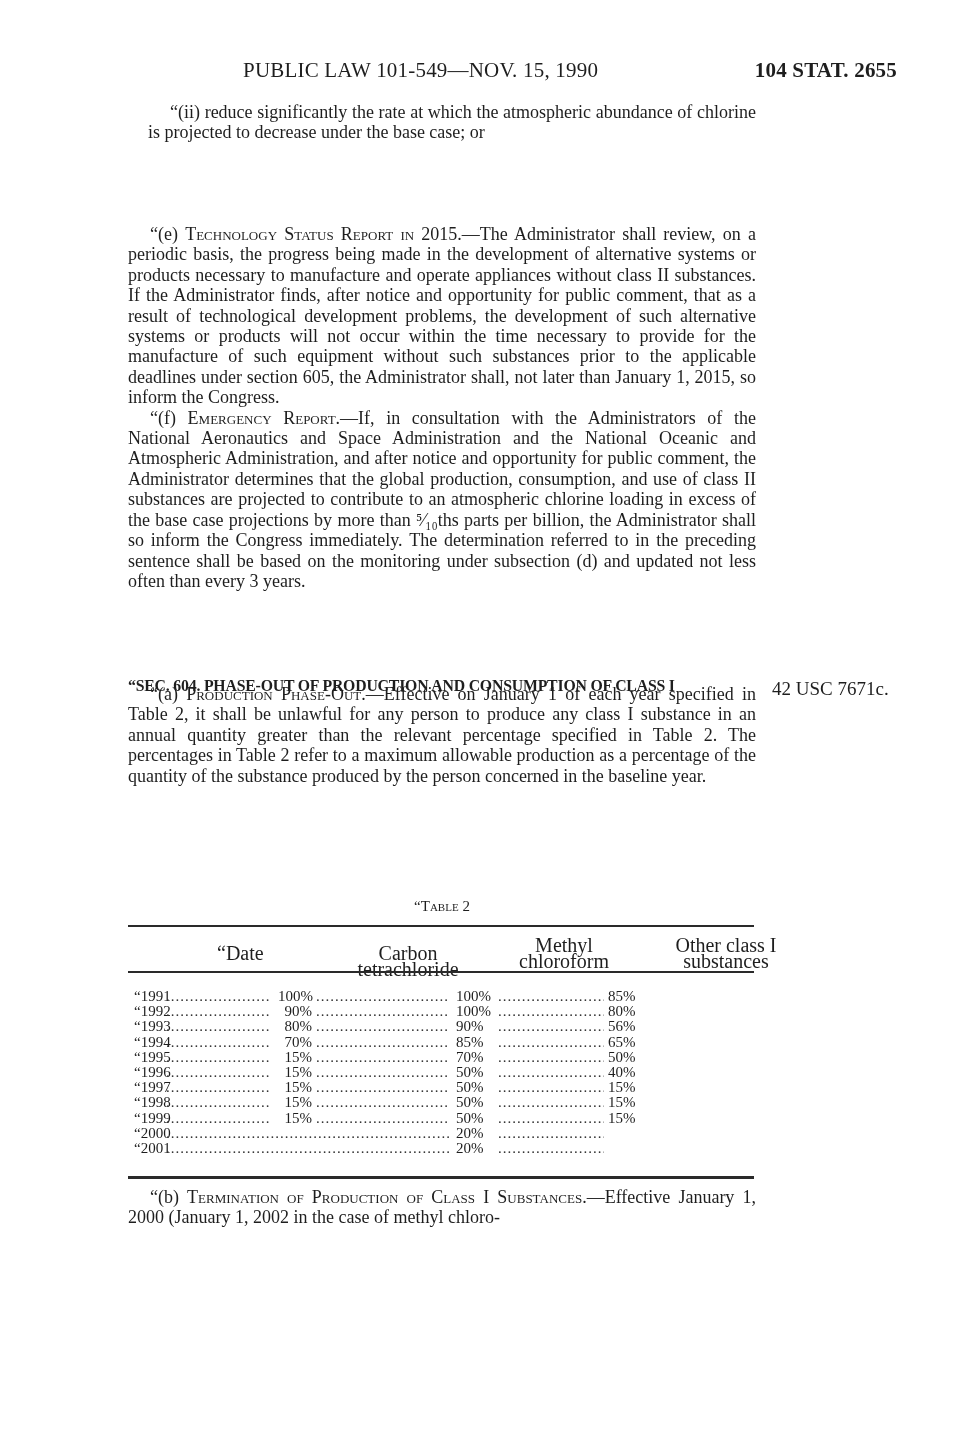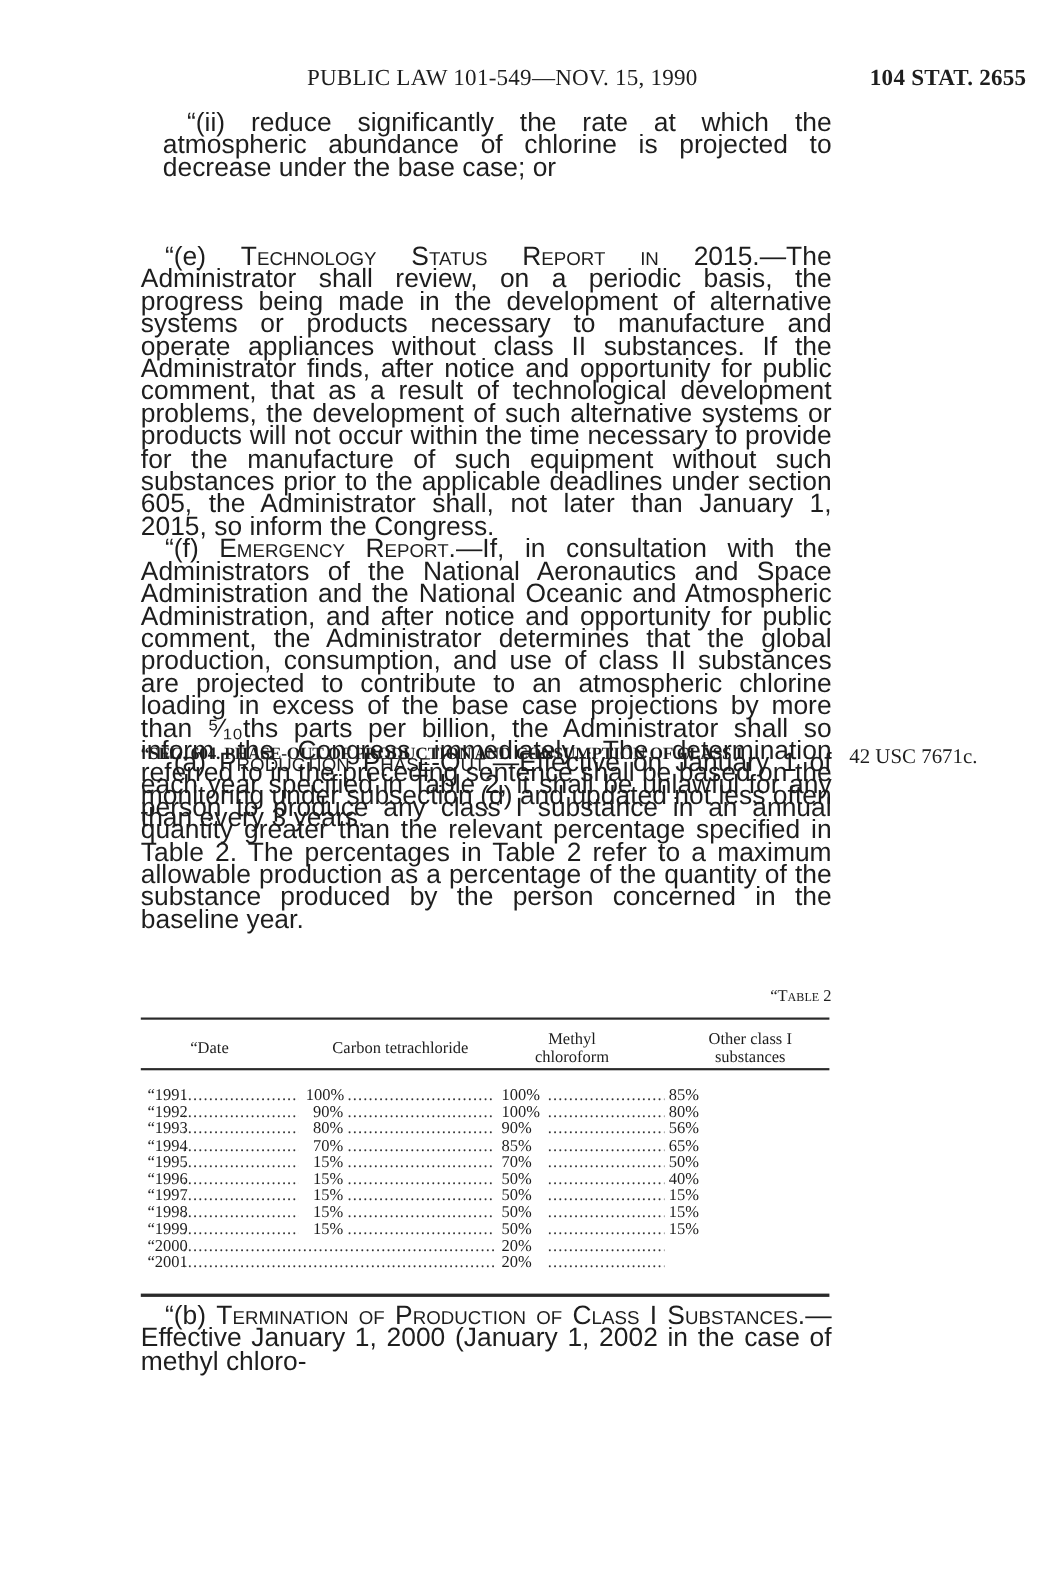--- a/index.html
+++ b/index.html
@@ -22,31 +22,30 @@
     }
     .running-head {
       position: absolute;
       top: 58px;
       left: 243px;
       width: 660px;
       height: 30px;
       font-family: "Liberation Serif", serif;
       font-size: 21px;
       letter-spacing: 0.2px;
-      margin-left: 36px;
     }
     .running-head .law { position: absolute; left: 0; top: 0; }
     .running-head .stat { position: absolute; right: 6px; top: 0; font-weight: bold; }
 
     .body-text {
       position: absolute;
       left: 128px;
       width: 628px;
-      font-family: Liberation Sans, sans-serif;
-      font-size: 24px;
+      font-family: Liberation Serif, serif;
+      font-size: 18px;
       line-height: 20.4px;
       text-align: justify;
     }
     .body-text p {
       margin: 0;
     }
     .ind1 { text-indent: 22px; }
     .block2 { padding-left: 20px; }
     .block2 .ind1 { text-indent: 22px; }
     .sc { font-variant: small-caps; }
@@ -74,40 +73,41 @@
       font-size: 19px;
       white-space: nowrap;
     }
     #block-sec-a { top: 684px; }
 
     .table-title {
       position: absolute;
       top: 898px;
       left: 128px;
       width: 628px;
-      text-align: right;
+      text-align: center;
       font-family: "Liberation Serif", serif;
       font-size: 15px;
     }
     .rule {
       position: absolute;
       left: 128px;
       width: 626px;
       background: #2a2a2a;
     }
     #rule-top { top: 925px; height: 1.5px; }
     #rule-head { top: 971px; height: 1.5px; }
     #rule-bottom { top: 1176px; height: 2.5px; }
 
     .th {
       position: absolute;
       font-family: "Liberation Serif", serif;
-      font-size: 15px;
+      font-size: 20px;
       line-height: 16px;
       text-align: center;
+      margin-left: 44px;
     }
     #th-date { left: 173px; top: 945px; }
     #th-ct { left: 286px; top: 945px; width: 156px; }
     #th-mc { left: 460px; top: 937px; width: 120px; }
     #th-oc { left: 620px; top: 937px; width: 124px; }
 
     .tbody {
       position: absolute;
       top: 989px;
       left: 128px;

